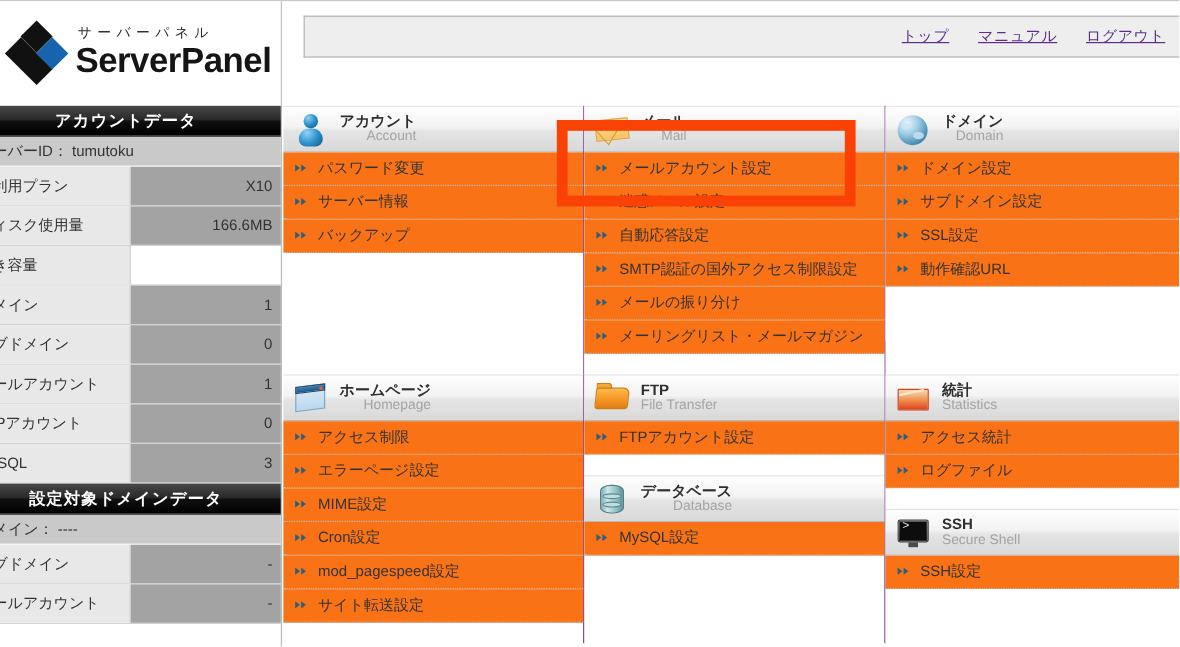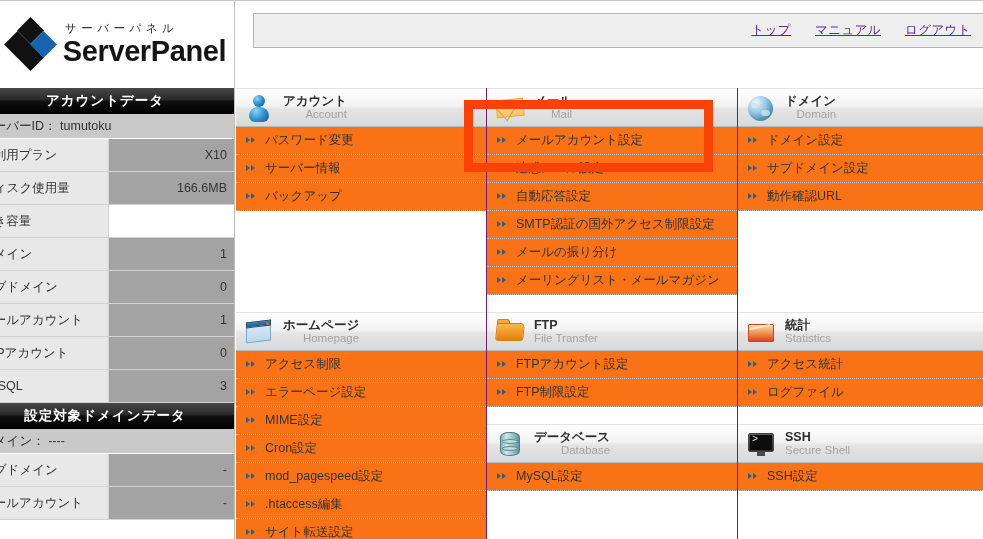--- a/index.html
+++ b/index.html
@@ -578,20 +578,24 @@
         <div class="item">
           <span class="arrow"></span>
           <span class="item-label">ドメイン設定</span>
         </div>
         <div class="item">
           <span class="arrow"></span>
           <span class="item-label">サブドメイン設定</span>
         </div>
         <div class="item">
           <span class="arrow"></span>
+          <span class="item-label">SSL設定</span>
+        </div>
+        <div class="item">
+          <span class="arrow"></span>
           <span class="item-label">動作確認URL</span>
         </div>
         <div class="spacer" style="height:45px"></div>
       </div>
 
     </div>
 
     <div class="grid-row">
 
       <div class="col">
@@ -621,47 +625,39 @@
         <div class="item">
           <span class="arrow"></span>
           <span class="item-label">Cron設定</span>
         </div>
         <div class="item">
           <span class="arrow"></span>
           <span class="item-label">mod_pagespeed設定</span>
         </div>
         <div class="item">
           <span class="arrow"></span>
-          <span class="item-label">.htaccess編集</span>
-        </div>
-        <div class="item">
-          <span class="arrow"></span>
           <span class="item-label">サイト転送設定</span>
         </div>
       </div>
 
       <div class="col">
         <div class="sec-head">
           <div class="sec-ico ic-ftp">
             <span class="tab"></span>
               <span class="fold"></span>
           </div>
           <div class="sec-titles">
             <span class="sec-ja">FTP</span>
             <span class="sec-en">File Transfer</span>
           </div>
         </div>
         <div class="item">
           <span class="arrow"></span>
           <span class="item-label">FTPアカウント設定</span>
         </div>
-        <div class="item">
-          <span class="arrow"></span>
-          <span class="item-label">FTP制限設定</span>
-        </div>
         <div class="spacer" style="height:17px"></div>
 
         <div class="sec-head">
           <div class="sec-ico ic-db">
             <span class="cyl"></span>
           </div>
           <div class="sec-titles">
             <span class="sec-ja">データベース</span>
             <span class="sec-en">Database</span>
           </div>

